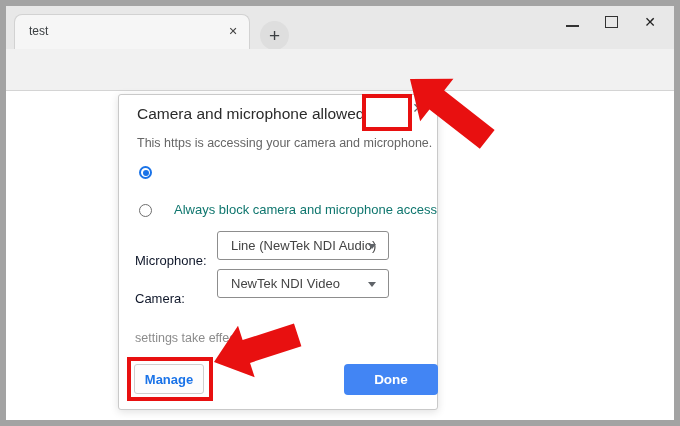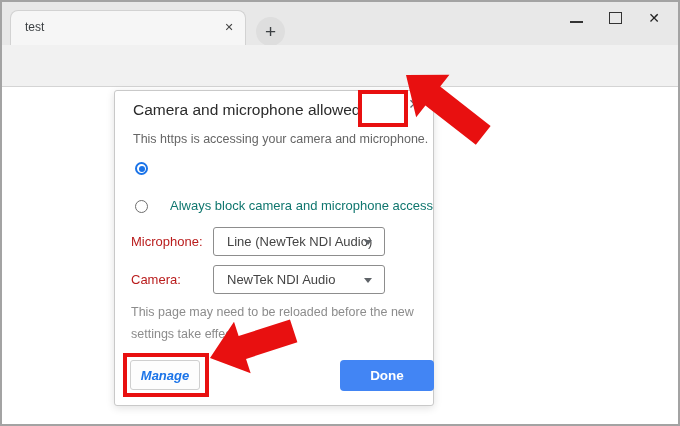--- a/index.html
+++ b/index.html
@@ -1,19 +1,19 @@
 <!DOCTYPE html>
 <html><head>
 <meta charset="utf-8">
 <style>
   * { margin:0; padding:0; box-sizing:border-box; }
   html,body { width:680px; height:426px; }
   body { font-family:"Liberation Sans","DejaVu Sans",sans-serif; position:relative;
          background:#ffffff; overflow:hidden; }
-  .window { position:absolute; inset:0; border:2px solid #a3a3a3; background:#fff; }
+  .window { position:absolute; inset:0; border:6px solid #a3a3a3; background:#fff; }
 
   
   .tabstrip { position:absolute; left:0; top:0; width:100%; height:43px; background:#e8e8e8; }
   .tab { position:absolute; left:8px; top:8px; width:236px; height:35px; background:#f6f6f6;
          border:1px solid #d2d2d2; border-bottom:none; border-radius:8px 8px 0 0;
          display:flex; align-items:center; }
   .tab-title { position:absolute; left:14px; top:9px; font-size:12px; color:#3c4043; }
   .tab-close { position:absolute; right:6px; top:6px; width:20px; height:20px; border-radius:50%;
                display:flex; align-items:center; justify-content:center;
                font-size:11px; color:#444; cursor:pointer; }
@@ -60,34 +60,34 @@
                height:18px; text-align:center; cursor:pointer; }
   .dlg-title { position:absolute; left:18px; top:10px; font-size:15.5px; color:#2b2b2b; }
   .dlg-desc { position:absolute; left:18px; top:41px; font-size:12.5px; color:#666; }
   .radio { position:absolute; width:13px; height:13px; border-radius:50%; }
   .radio.sel { left:20px; top:71px; border:2px solid #1a73e8; }
   .radio.sel::after { content:""; position:absolute; left:1.5px; top:1.5px; width:6px; height:6px;
                       border-radius:50%; background:#1a73e8; }
   .radio.unsel { left:20px; top:109px; border:1.5px solid #6e6e6e; }
   .radio-label-1 { position:absolute; left:55px; top:69px; font-size:13px; color:#333; line-height:18px; }
   .radio-label-2 { position:absolute; left:55px; top:107px; font-size:13px; color:#0f766e; }
-  .field-label { position:absolute; left:16px; font-size:13px; color:#b91c1c; }
+  .field-label { position:absolute; left:16px; font-size:13px; color:#0f172a;margin-top:15px; }
   .lbl-mic { top:143px; } .lbl-cam { top:181px; }
   .select { position:absolute; left:98px; width:172px; height:29px; border:1px solid #8d8d8d;
             border-radius:3px; background:#fff; font-size:13px; color:#444; line-height:27px;
             padding-left:13px; cursor:pointer; }
   .sel-mic { top:136px; } .sel-cam { top:174px; }
   .caret { position:absolute; right:12px; top:12px; width:0; height:0;
            border-left:4.5px solid transparent; border-right:4.5px solid transparent;
            border-top:5.5px solid #5f6368; }
   .note { position:absolute; left:16px; font-size:12.5px; color:#8c8c8c; }
   .note1 { top:214px; } .note2 { top:236px; }
   .btn-manage { position:absolute; left:15px; top:269px; width:70px; height:30px; background:#fdfdfd;
                 border:1px solid #cfcfcf; border-radius:3px; color:#1a73e8; font-size:13px;
-                font-weight:bold; cursor:pointer; font-family:inherit;font-style:italic; }
+                font-weight:bold; cursor:pointer; font-family:inherit; }
   .btn-done { position:absolute; left:225px; top:269px; width:94px; height:31px; background:#4285f4;
               border:none; border-radius:4px; color:#fff; font-size:13.5px; font-weight:bold;
               cursor:pointer; font-family:inherit; }
   .redbox-manage { position:absolute; left:121px; top:351px; width:86px; height:44px;
                    border:4px solid #e81010; z-index:40; }
   .arrows { position:absolute; inset:0; width:680px; height:426px; pointer-events:none; z-index:50; }
 </style>
 </head>
 <body>
 
@@ -161,25 +161,24 @@
     <div class="radio-label-2">Always block camera and microphone access</div>
 
     <div class="field-label lbl-mic">Microphone:</div>
     <div class="select sel-mic">
       <span>Line (NewTek NDI Audio)</span>
       <span class="caret"></span>
     </div>
 
     <div class="field-label lbl-cam">Camera:</div>
     <div class="select sel-cam">
-      <span>NewTek NDI Audio</span>
+      <span>NewTek NDI Video</span>
       <span class="caret"></span>
     </div>
 
-    <div class="note note1">This page may need to be reloaded before the new</div>
     <div class="note note2">settings take effect.</div>
 
     <button class="btn-manage">Manage</button>
     <button class="btn-done">Done</button>
   </div>
 
   <div class="redbox-manage"></div>
 
   <svg class="arrows">
     <g transform="translate(404,73) rotate(38)">

